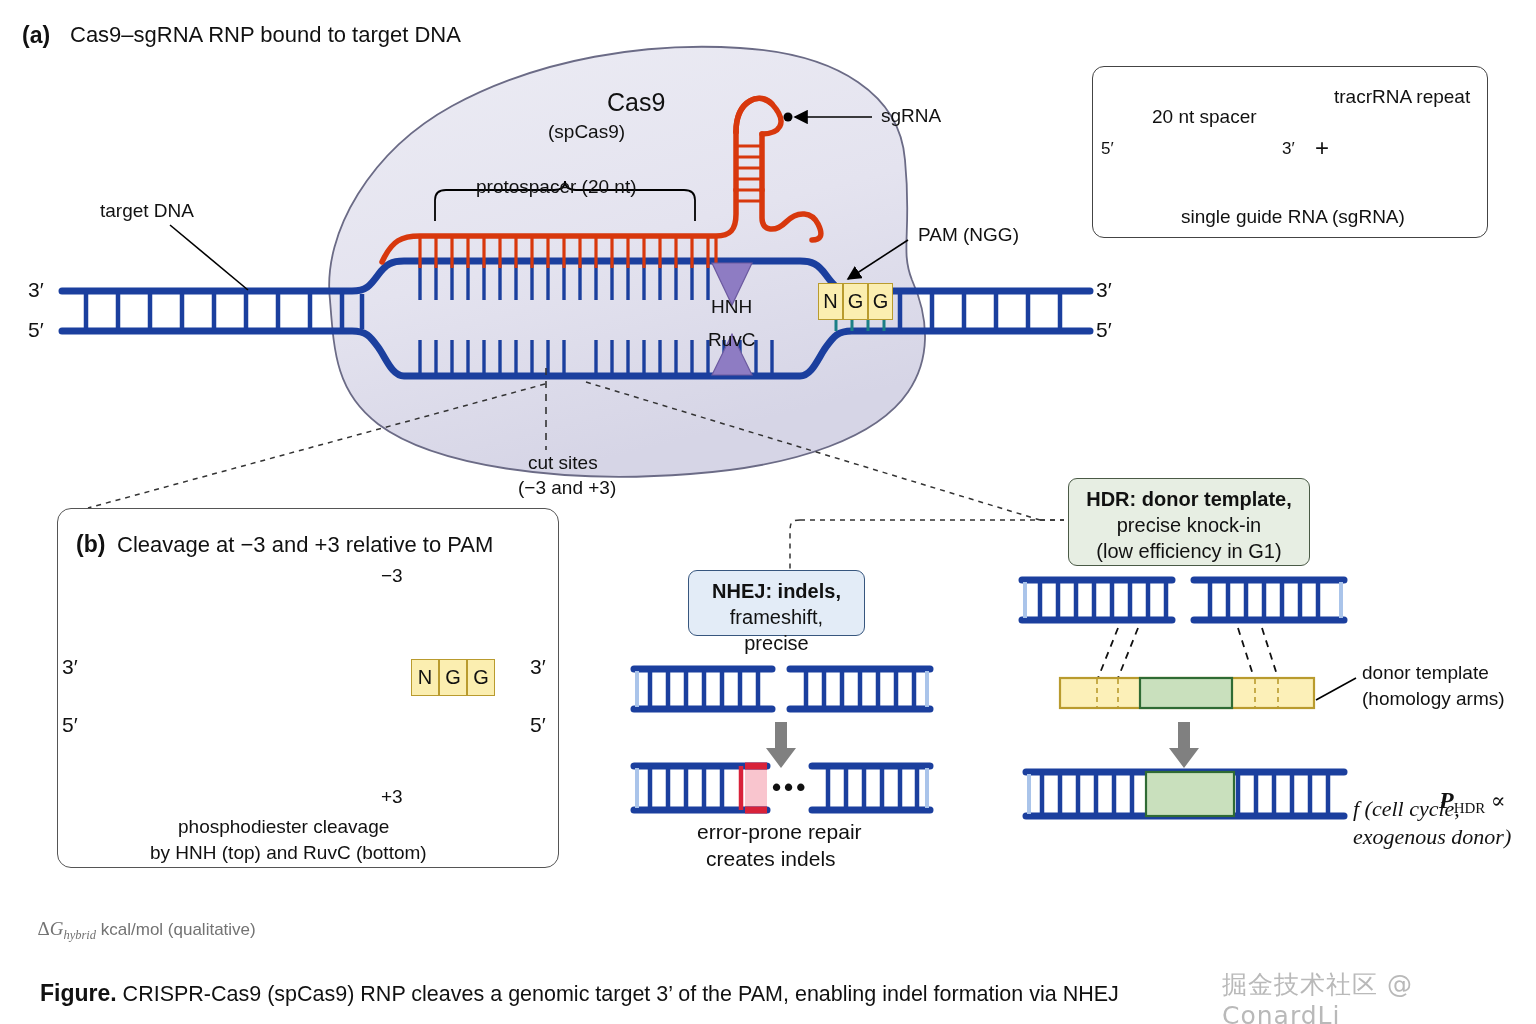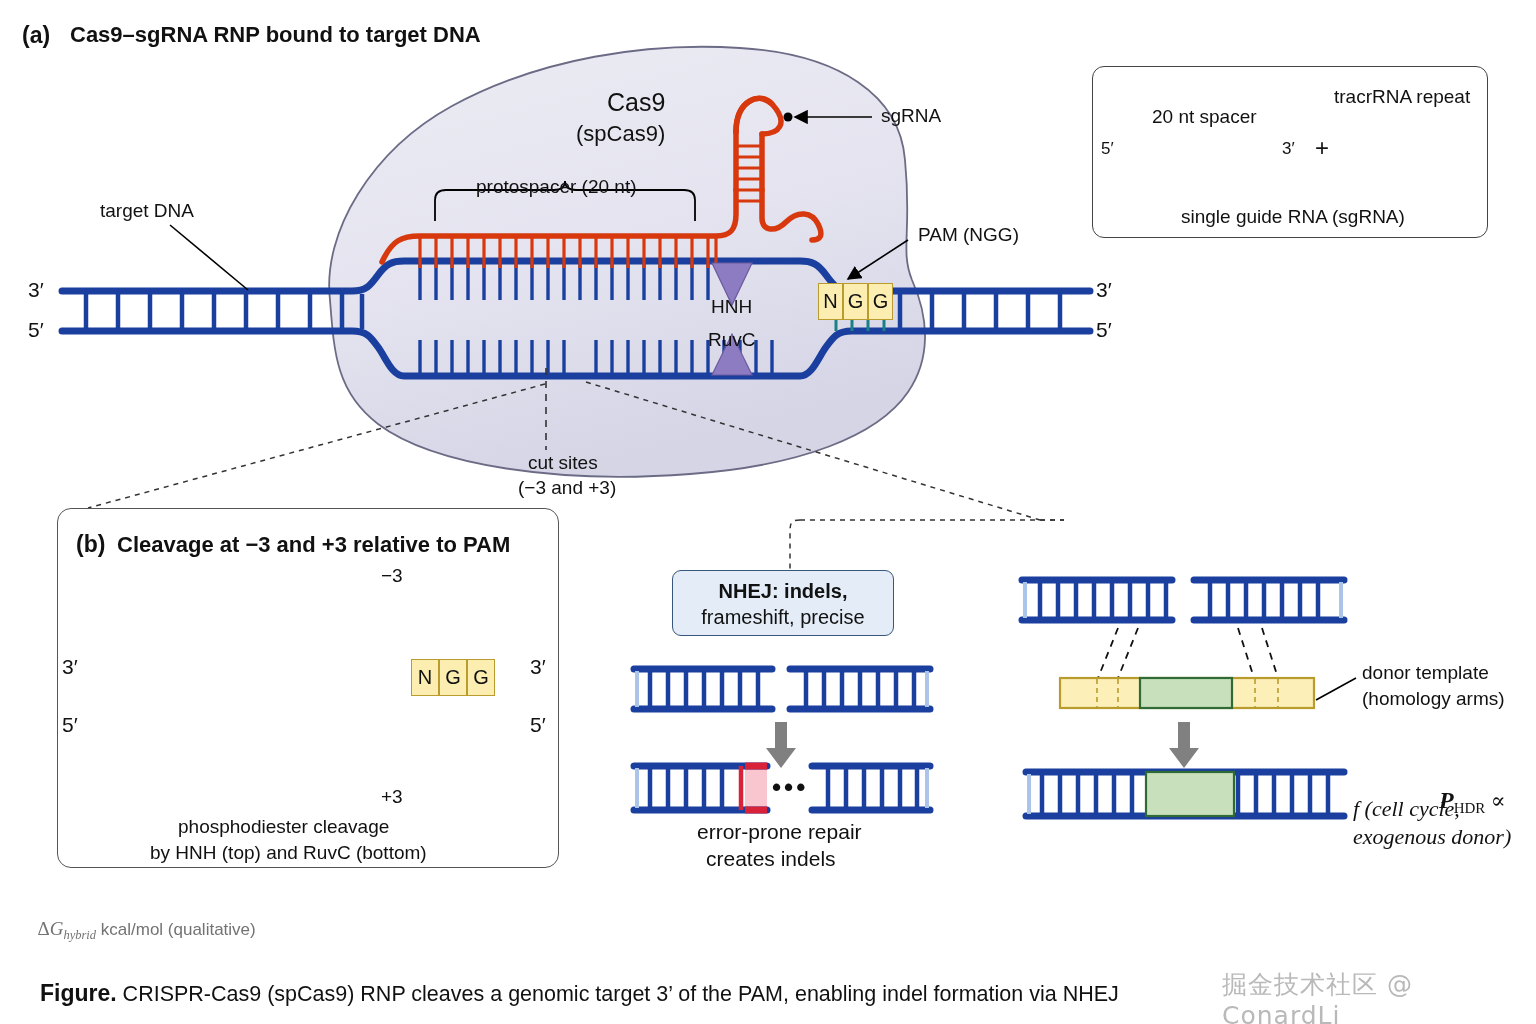--- a/index.html
+++ b/index.html
@@ -3,21 +3,21 @@
 <meta charset="utf-8">
 <style>
   html,body{margin:0;padding:0;background:#ffffff;}
   body{width:1536px;height:1024px;position:relative;overflow:hidden;
        font-family:"Liberation Sans","DejaVu Sans",sans-serif;color:#111;}
   .stage{position:absolute;left:0;top:0;width:1536px;height:1024px;}
   svg.layer{position:absolute;left:0;top:0;width:1536px;height:1024px;overflow:visible;}
 
   .t{position:absolute;white-space:pre;line-height:1.18;}
   .panel-tag{font-weight:bold;font-size:23px;}
-  .panel-title{font-weight:bold;font-size:22px;}
+  .panel-title{font-weight:normal;font-size:22px;}
   .lbl{font-size:19px;}
   .lbl-sm{font-size:17px;}
   .prime{font-size:21px;}
   .caption{font-size:21.5px;line-height:1.42;}
   .deltaG{font-size:17px;color:#737373;}
   .deltaG i{font-family:"Liberation Serif","DejaVu Serif",serif;font-style:italic;font-size:19px;}
   .deltaG .sub{font-size:12.5px;vertical-align:sub;font-family:"Liberation Serif",serif;font-style:italic;}
   .deltaG .dl{font-family:"Liberation Serif","DejaVu Serif",serif;font-size:19px;font-style:normal;}
 
   .boxlabel{position:absolute;border-radius:9px;border:1.6px solid #5b6b82;
@@ -506,21 +506,21 @@
       <rect x="1146" y="772" width="88" height="44" fill="#c9e0bd" stroke="#2f6b34" stroke-width="2.2"></rect>
       <line x1="1029" y1="774" x2="1029" y2="814" stroke="#aac4ea" stroke-width="4"></line>
     </g>
   </g>
 </svg>
 
 <div class="t panel-tag" style="left:22px;top:22px;">(a)</div>
 <div class="t panel-title" style="left:70px;top:22px;">Cas9–sgRNA RNP bound to target DNA</div>
 
 <div class="t" style="left:607px;top:88px;font-size:25px;">Cas9</div>
-<div class="t" style="left:576px;top:121px;font-size:22px;">(spCas9)</div>
+<div class="t" style="left:548px;top:121px;font-size:19px;">(spCas9)</div>
 
 <div class="t lbl" style="left:476px;top:176px;">protospacer (20 nt)</div>
 <div class="t lbl" style="left:100px;top:200px;">target DNA</div>
 <div class="t lbl" style="left:881px;top:105px;">sgRNA</div>
 <div class="t lbl" style="left:918px;top:224px;">PAM (NGG)</div>
 
 <div class="t lbl" style="left:711px;top:296px;">HNH</div>
 <div class="t lbl" style="left:708px;top:329px;">RuvC</div>
 
 <div class="t lbl" style="left:528px;top:452px;">cut sites</div>
@@ -555,28 +555,33 @@
 <div class="t prime" style="left:530px;top:655px;">3′</div>
 <div class="t prime" style="left:530px;top:713px;">5′</div>
 
 <div class="pamcell" style="left:411px;top:659px;width:28px;height:37px;line-height:35px;">N</div>
 <div class="pamcell" style="left:439px;top:659px;width:28px;height:37px;line-height:35px;">G</div>
 <div class="pamcell" style="left:467px;top:659px;width:28px;height:37px;line-height:35px;">G</div>
 
 <div class="t lbl" style="left:178px;top:816px;">phosphodiester cleavage</div>
 <div class="t lbl" style="left:150px;top:842px;">by HNH (top) and RuvC (bottom)</div>
 
-<div class="boxlabel box-nhej" style="left:672px;top:570px;width:222px;height:66px;">
+<div class="boxlabel box-nhej" style="left:688px;top:570px;width:177px;height:66px;">
   <div style="font-weight:bold;">NHEJ: indels,</div>
   <div>frameshift, precise</div>
 </div>
 <div class="t lbl" style="left:697px;top:820px;font-size:21px;">error-prone repair</div>
 <div class="t lbl" style="left:706px;top:847px;font-size:21px;">creates indels</div>
 <div class="dots" style="left:772px;top:772px;">•••</div>
 
+<div class="boxlabel box-hdr" style="left:1068px;top:478px;width:242px;height:88px;">
+  <div style="font-weight:bold;">HDR: donor template,</div>
+  <div>precise knock-in</div>
+  <div>(low efficiency in G1)</div>
+</div>
 <div class="t lbl" style="left:1362px;top:662px;">donor template</div>
 <div class="t lbl" style="left:1362px;top:688px;">(homology arms)</div>
 
 <div class="t math" style="left:1428px;top:760px;text-align:center;">
   <span class="P">P</span><span class="sb">HDR</span>&nbsp;<span>∝</span>
 </div>
 <div class="t math it" style="left:1353px;top:796px;font-style:italic;">f (cell cycle,</div>
 <div class="t math it" style="left:1353px;top:824px;font-style:italic;">exogenous donor)</div>
 
 <div class="t deltaG" style="left:28px;top:898px;">

